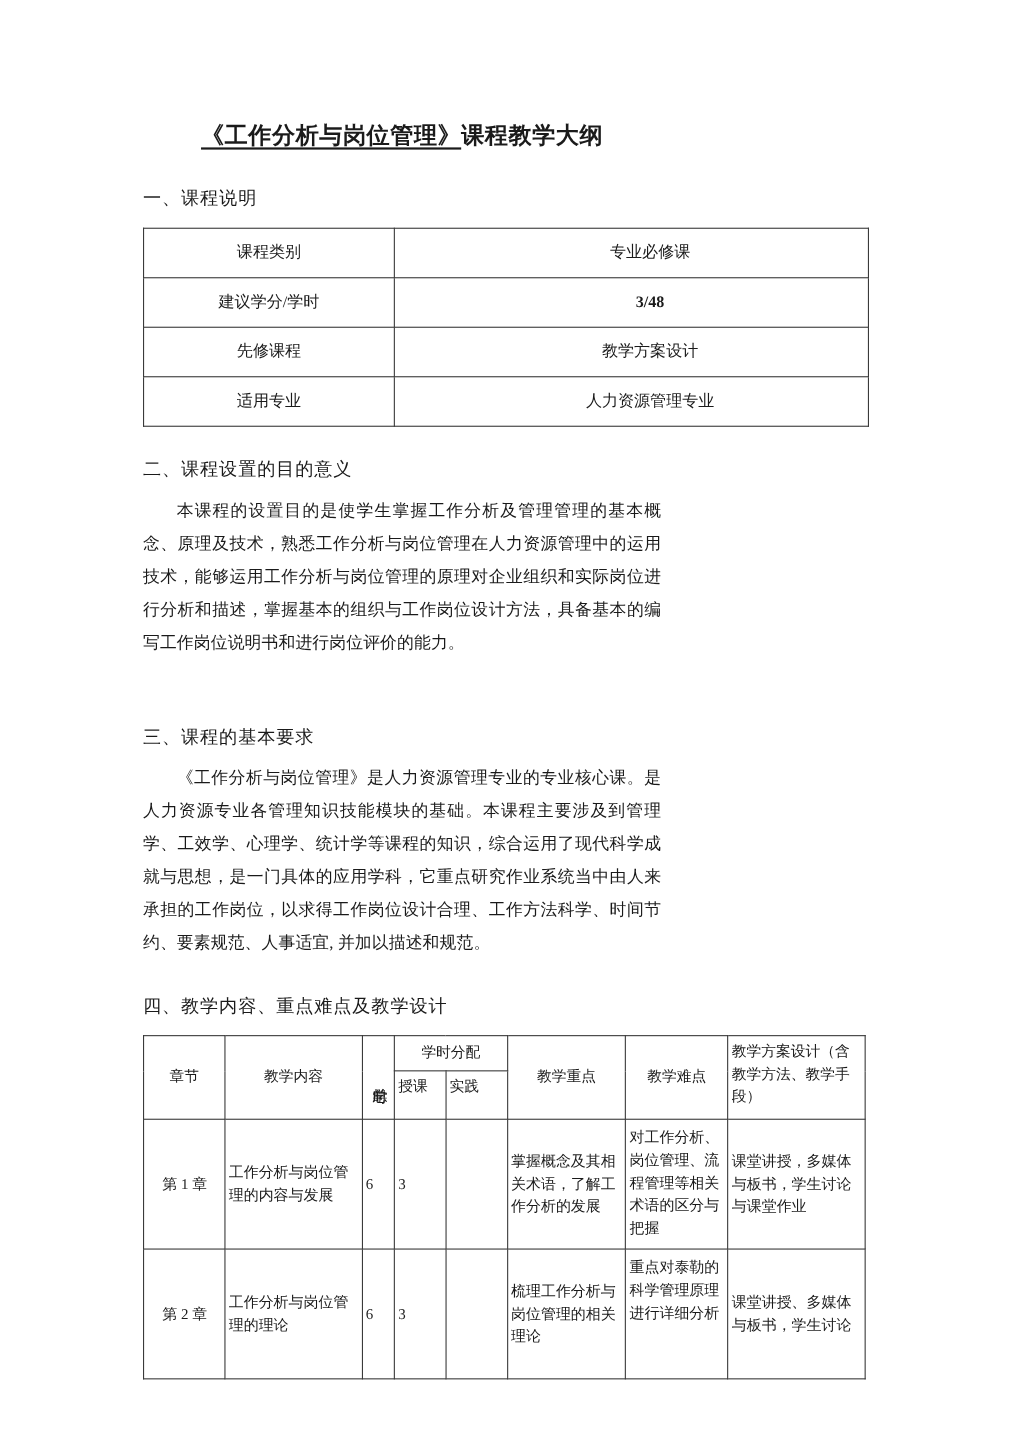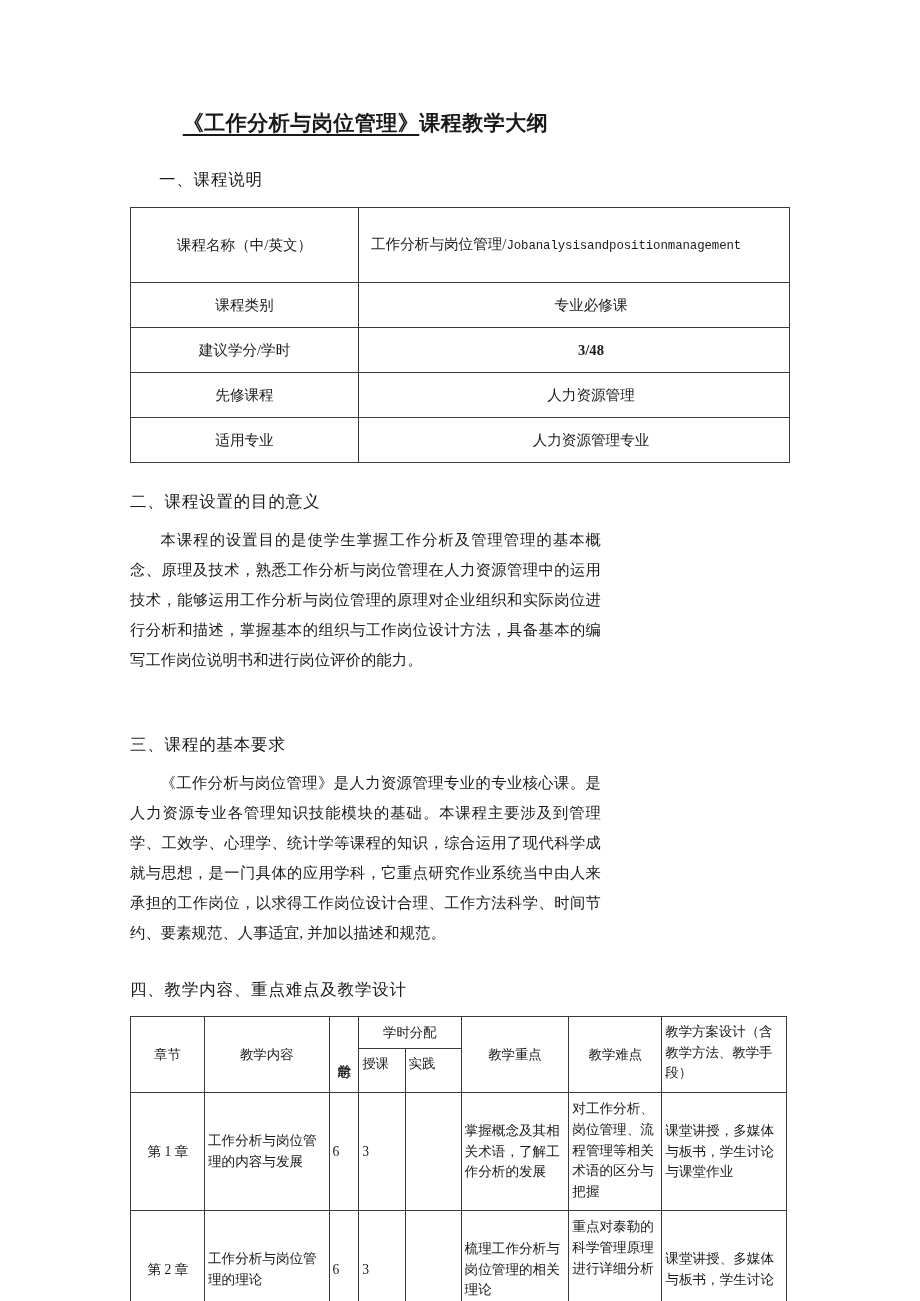--- a/index.html
+++ b/index.html
@@ -38,21 +38,21 @@
   }
 
   
   .section-heading {
     font-size: 16.5px;
     font-weight: normal;
     letter-spacing: 0.8px;
     margin: 0;
     line-height: 1.5;
   }
-  .sec1 { padding-top: 30px; margin-left: 29px; }
+  .sec1 { padding-top: 30px; }
   .sec2 { padding-top: 27px; }
   .sec3 { padding-top: 58px; }
   .sec4 { padding-top: 30px; }
 
   
   .para {
     font-size: 15.3px;
     line-height: 30px;
     text-align: justify;
     text-justify: inter-ideograph;
@@ -146,35 +146,31 @@
 <body>
 
 <div class="page">
 
   <h1 class="doc-title"><span class="u">《工作分析与岗位管理》</span><span>课程教学大纲</span></h1>
 
   <h2 class="section-heading sec1">一、课程说明</h2>
 
   <table class="tbl-info">
     <tbody>
-      <tr class="r-name">
-        <td class="label">课程名称（中/英文）</td>
-        <td class="value left"><span>工作分析与岗位管理/</span><span class="mono-en">Jobanalysisandpositionmanagement</span></td>
-      </tr>
       <tr class="r-std">
         <td class="label">课程类别</td>
         <td class="value">专业必修课</td>
       </tr>
       <tr class="r-std">
         <td class="label">建议学分/学时</td>
         <td class="value bold-val">3/48</td>
       </tr>
       <tr class="r-std">
         <td class="label">先修课程</td>
-        <td class="value">人力资源管理</td>
+        <td class="value">教学方案设计</td>
       </tr>
       <tr class="r-std">
         <td class="label">适用专业</td>
         <td class="value">人力资源管理专业</td>
       </tr>
     </tbody>
   </table>
 
   <h2 class="section-heading sec2">二、课程设置的目的意义</h2>
   <p class="para">本课程的设置目的是使学生掌握工作分析及管理管理的基本概念、原理及技术，熟悉工作分析与岗位管理在人力资源管理中的运用技术，能够运用工作分析与岗位管理的原理对企业组织和实际岗位进行分析和描述，掌握基本的组织与工作岗位设计方法，具备基本的编写工作岗位说明书和进行岗位评价的能力。</p>

